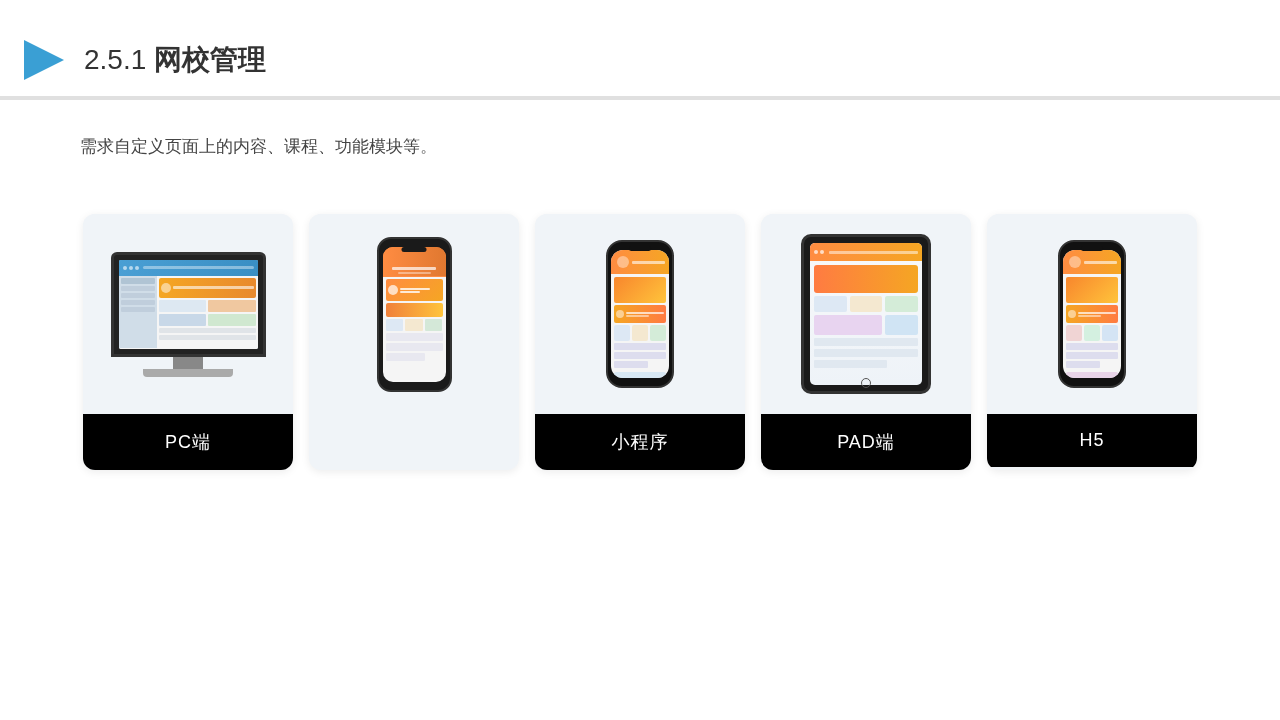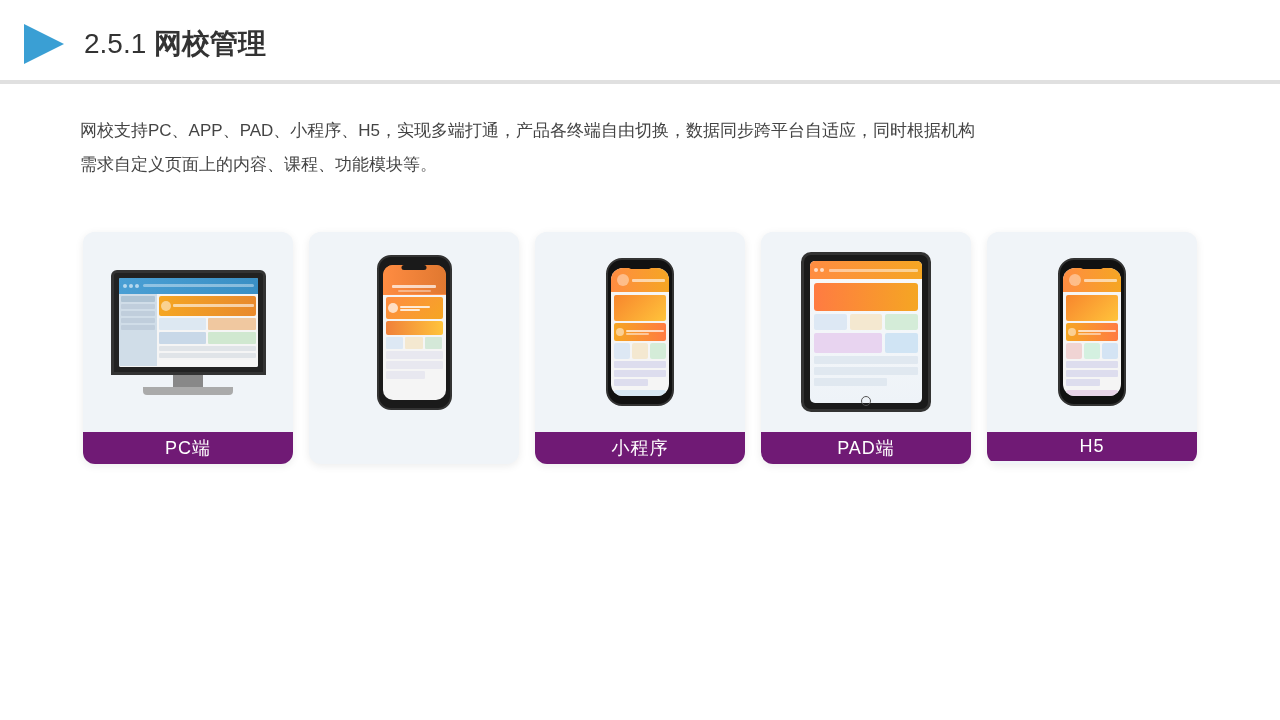--- a/index.html
+++ b/index.html
@@ -10,21 +10,21 @@
       font-family: 'Microsoft YaHei', '微软雅黑', sans-serif;
       overflow: hidden;
       position: relative;
     }
 
     
     .header {
       display: flex;
       align-items: center;
       justify-content: space-between;
-      padding: 20px 30px 12px 20px;
+      padding: 36px 30px 12px 20px;
       border-bottom: 2px solid #e0e0e0;
     }
     .header-left {
       display: flex;
       align-items: center;
       gap: 16px;
     }
     .play-icon {
       width: 48px;
       height: 48px;
@@ -99,26 +99,26 @@
       height: 200px;
       display: flex;
       align-items: center;
       justify-content: center;
       padding: 20px 16px;
       background: #f0f4f8;
     }
 
     .card-label {
       width: 100%;
-      background: #701a75;
+      background: #000000;
       color: white;
       text-align: center;
       font-size: 18px;
       font-weight: 500;
-      padding: 4px 0;
+      padding: 16px 0;
       letter-spacing: 1px;
     }
 
     
     .pc-mockup {
       display: flex;
       flex-direction: column;
       align-items: center;
     }
     .pc-screen-outer {
@@ -409,21 +409,20 @@
       <span class="page-title-prefix">2.5.1</span>
       <span>网校管理</span>
     </h1>
   </div>
 
 </div>
 
 <div style="height:2px;background:#e0e0e0;margin:0;"></div>
 
 <div class="description">
-  <div>网校支持PC、APP、PAD、小程序、H5，实现多端打通，产品各终端自由切换，数据同步跨平台自适应，同时根据机构</div>
   <div>需求自定义页面上的内容、课程、功能模块等。</div>
 </div>
 
 <div class="cards-container">
 
   <div class="card">
     <div class="card-image-area">
       <div class="pc-mockup">
         <div class="pc-screen-outer">
           <div class="pc-screen-inner">

